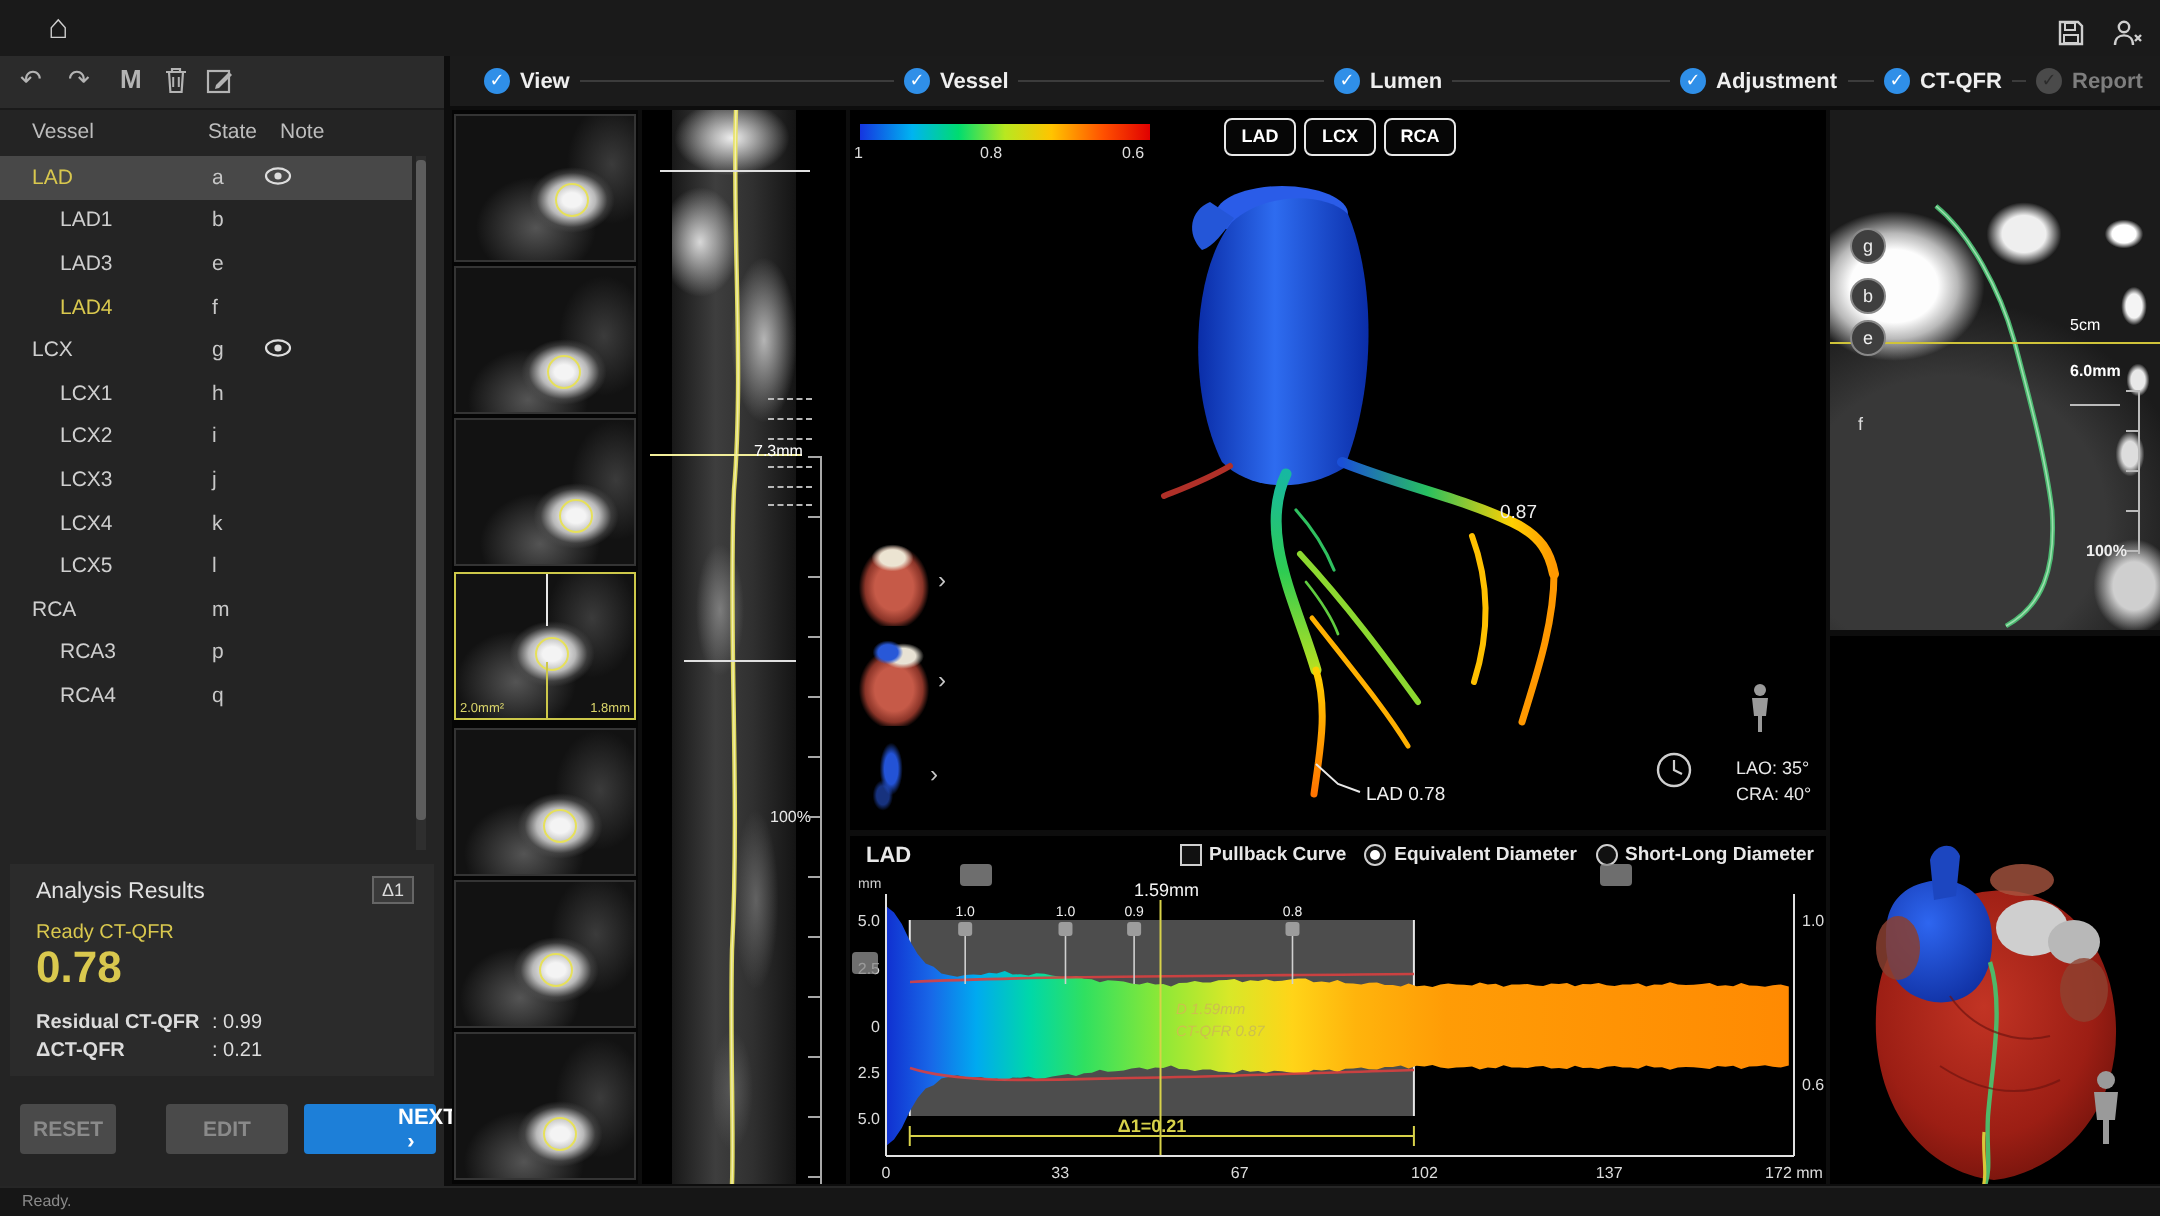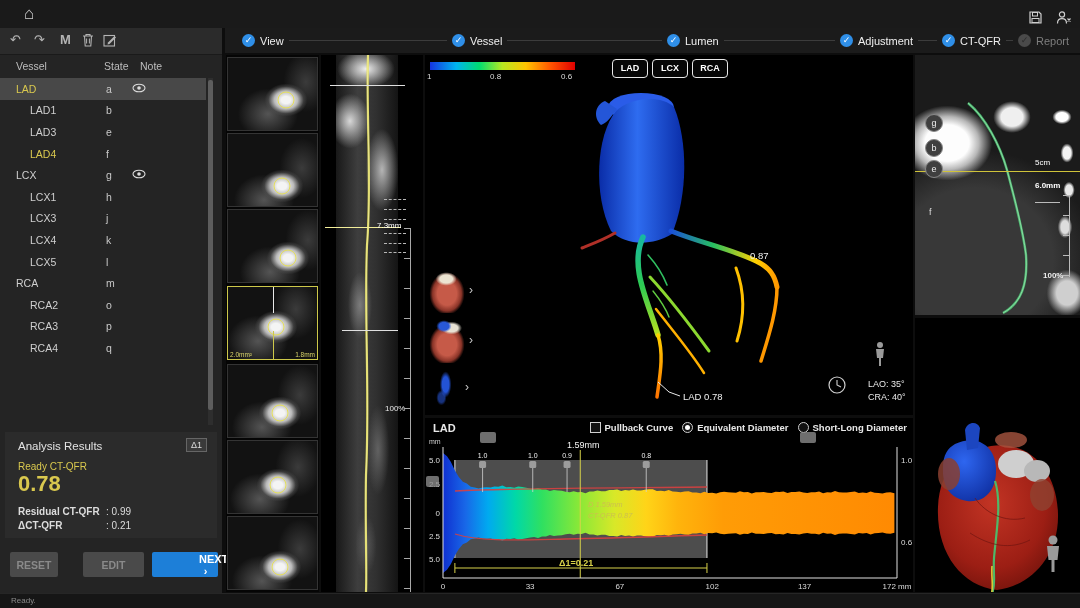--- a/index.html
+++ b/index.html
@@ -38,21 +38,21 @@
   .actbtn{position:absolute;top:524px;height:25px;border:none;border-radius:2px;font-size:10.5px;font-weight:bold;
           background:#4a4a4a;color:#8a8a8a;cursor:pointer;font-family:inherit;}
   #btn-next{background:#1d7fd8;color:#fff;font-size:11px;}
   
   #tabbar{left:225px;top:28px;width:855px;height:25px;background:#1b1b1b;}
   #tabline{position:absolute;left:14px;top:12px;width:800px;height:1px;background:#3c3c3c;}
   .wtab{position:absolute;top:4px;height:17px;display:flex;align-items:center;background:#1b1b1b;padding:0 5px;cursor:pointer;}
   .wtab .chk{width:13px;height:13px;border-radius:50%;background:#2f8fe8;color:#fff;font-size:9px;line-height:13px;
              text-align:center;margin-right:5px;}
   .wtab.off .chk{background:#4a4a4a;color:#2b2b2b;}
-  .wtab .lbl{font-size:11px;font-weight:normal;color:#efefef;}
+  .wtab .lbl{font-size:11px;font-weight:bold;color:#efefef;}
   .wtab.off .lbl{color:#7e7e7e;}
   
   #xseccol{left:226px;top:55px;width:93px;height:537px;background:#050505;}
   .xtile{position:absolute;left:1px;width:89px;height:72px;background:
       radial-gradient(26px 20px at var(--cx) var(--cy), #f4f4f4 0 18%, #b9b9b9 45%, rgba(80,80,80,.55) 68%, transparent 82%),
       radial-gradient(40px 34px at calc(var(--cx) - 18px) calc(var(--cy) + 14px), rgba(150,150,150,.5), transparent 75%),
       radial-gradient(30px 40px at calc(var(--cx) + 20px) calc(var(--cy) - 18px), rgba(120,120,120,.4), transparent 75%),
       #121212;
       border:1px solid #343434;cursor:pointer;}
   .xtile.selected{border:1px solid #cdc84a;}
@@ -205,38 +205,38 @@
           <span class="veye"><svg width="14" height="10" viewBox="0 0 14 10">
               <ellipse cx="7" cy="5" rx="6" ry="3.8" fill="none" stroke="#ddd" stroke-width="1.1"></ellipse>
               <circle cx="7" cy="5" r="1.8" fill="#ddd"></circle>
             </svg></span>
         </div>
         <div class="vrow indent">
           <span class="vname">LCX1</span>
           <span class="vstate">h</span>
         </div>
         <div class="vrow indent">
+          <span class="vname">LCX2</span>
+          <span class="vstate">i</span>
+        </div>
+        <div class="vrow indent">
           <span class="vname">LCX3</span>
           <span class="vstate">j</span>
         </div>
         <div class="vrow indent">
           <span class="vname">LCX4</span>
           <span class="vstate">k</span>
         </div>
         <div class="vrow indent">
           <span class="vname">LCX5</span>
           <span class="vstate">l</span>
         </div>
         <div class="vrow">
           <span class="vname">RCA</span>
           <span class="vstate">m</span>
-        </div>
-        <div class="vrow indent">
-          <span class="vname">RCA2</span>
-          <span class="vstate">o</span>
         </div>
         <div class="vrow indent">
           <span class="vname">RCA3</span>
           <span class="vstate">p</span>
         </div>
         <div class="vrow indent">
           <span class="vname">RCA4</span>
           <span class="vstate">q</span>
         </div>
       </div>

